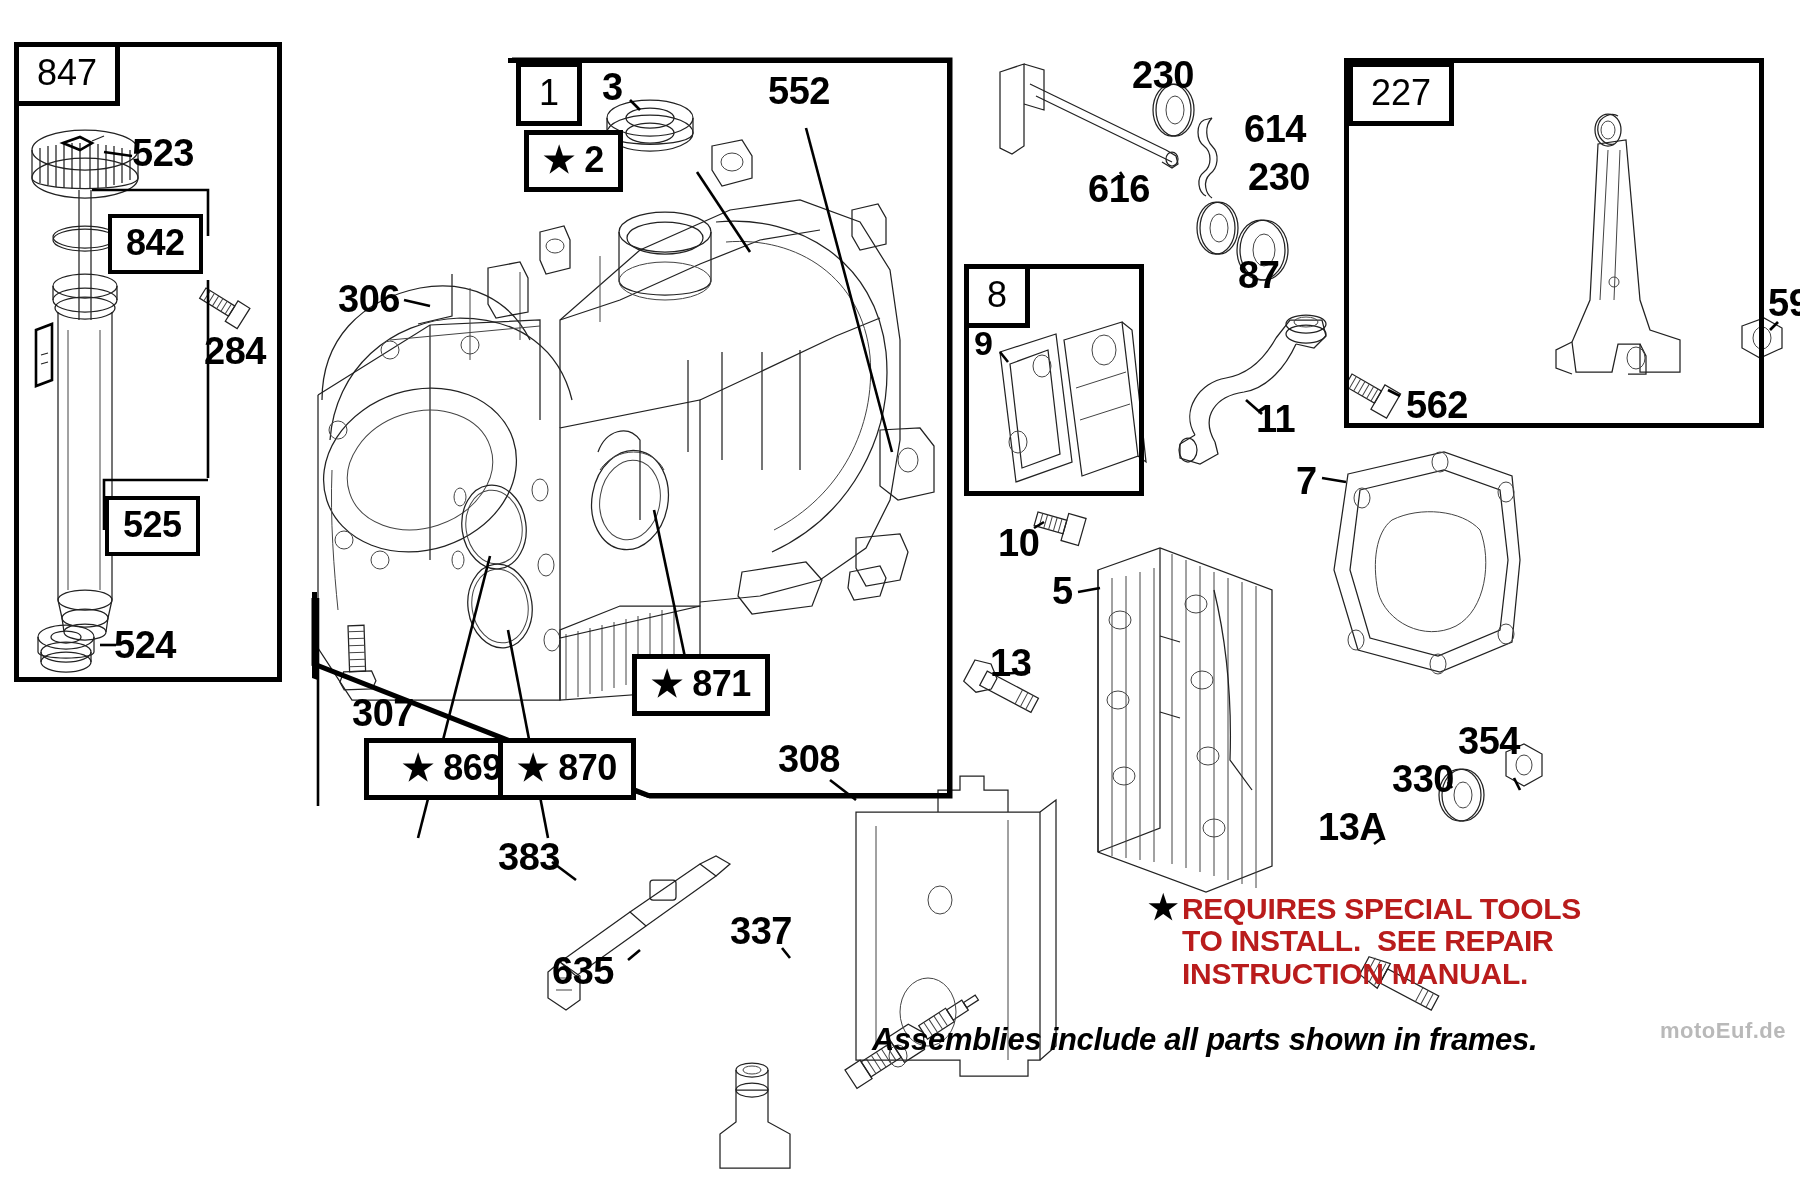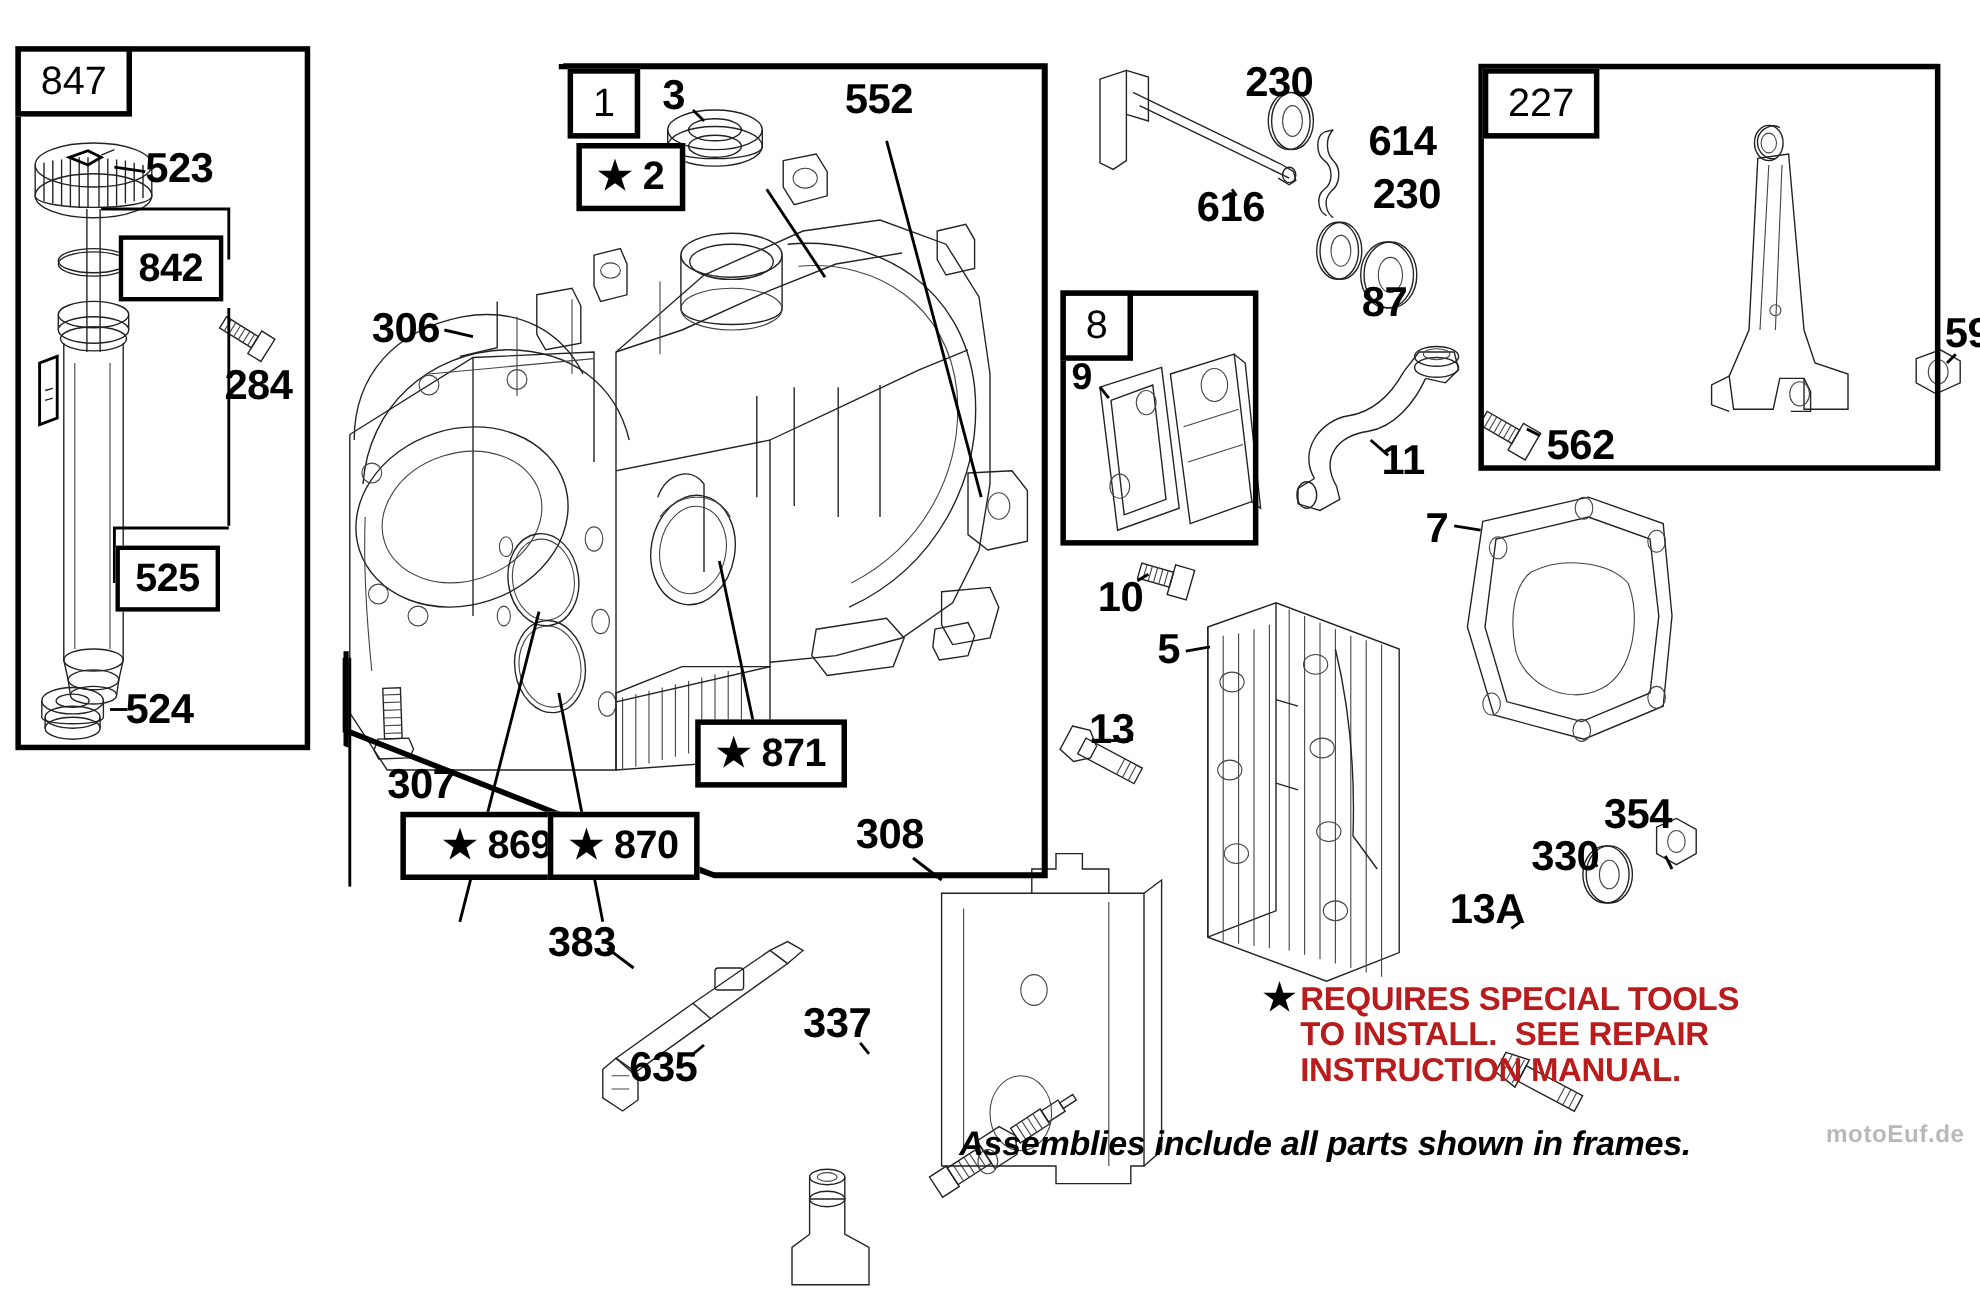--- a/index.html
+++ b/index.html
@@ -525,21 +525,21 @@
 
   <div class="num n-lg" style="left:132px; top:134px;">523</div>
   <div class="num n-lg" style="left:204px; top:332px;">284</div>
   <div class="num n-lg" style="left:114px; top:626px;">524</div>
 
   <div class="num n-lg" style="left:602px; top:68px;">3</div>
   <div class="num n-lg" style="left:768px; top:72px;">552</div>
   <div class="num n-lg" style="left:338px; top:280px;">306</div>
   <div class="num n-lg" style="left:352px; top:694px;">307</div>
   <div class="num n-lg" style="left:498px; top:838px;">383</div>
-  <div class="num n-lg" style="left:572px; top:952px;">635</div>
+  <div class="num n-lg" style="left:552px; top:952px;">635</div>
   <div class="num n-lg" style="left:730px; top:912px;">337</div>
   <div class="num n-lg" style="left:778px; top:740px;">308</div>
 
   <div class="num n-lg" style="left:1132px; top:56px;">230</div>
   <div class="num n-lg" style="left:1088px; top:170px;">616</div>
   <div class="num n-lg" style="left:1244px; top:110px;">614</div>
   <div class="num n-lg" style="left:1248px; top:158px;">230</div>
   <div class="num n-lg" style="left:1238px; top:256px;">87</div>
 
   <div class="num n-md" style="left:974px; top:326px;">9</div>

